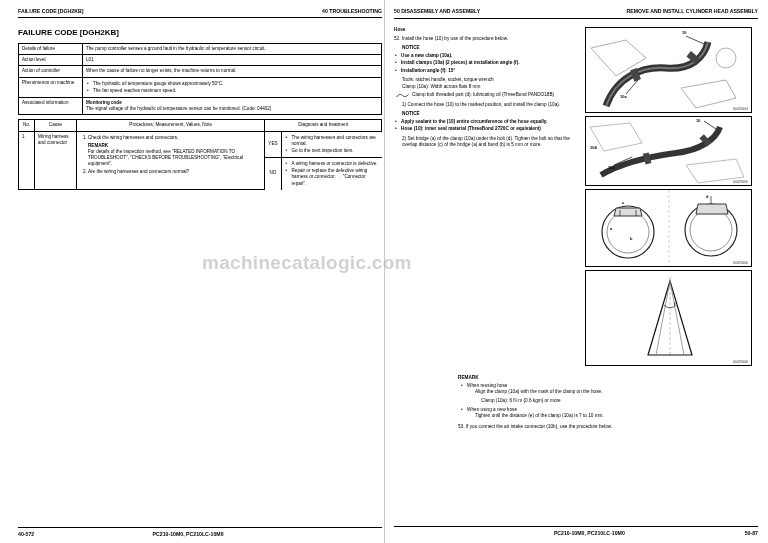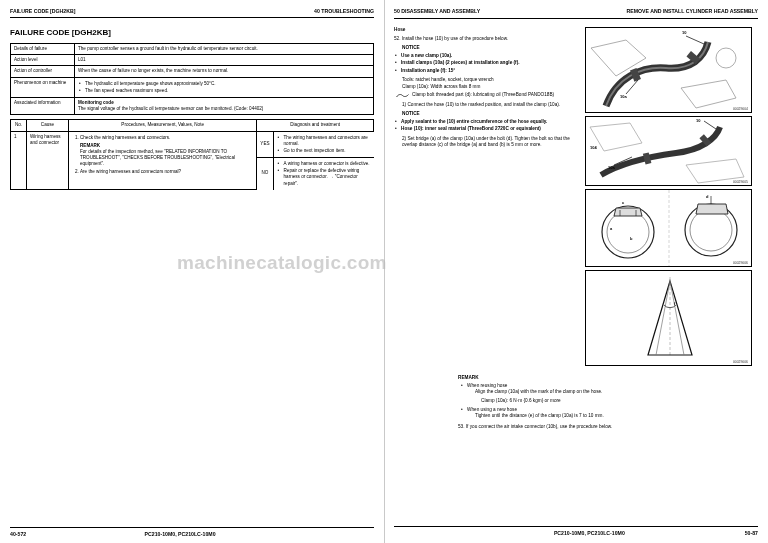--- a/index.html
+++ b/index.html
@@ -12,21 +12,21 @@
     color: #000;
     position: relative;
     overflow: hidden;
   }
   .page {
     position: absolute;
     top: 0; bottom: 0;
     width: 384px;
     padding: 8px 10px 6px 10px;
   }
-  .page.left { left: 0; }
+  .page.left { left: 8px; }
   .page.right { left: 384px; }
 
   .hdr {
     display: flex;
     justify-content: space-between;
     align-items: flex-start;
     font-weight: bold;
     font-size: 5.2px;
     padding-bottom: 3px;
     border-bottom: 1.2px solid #000;
@@ -121,21 +121,21 @@
     font-size: 3.4px;
     color: #333;
   }
   .figtag {
     position: absolute;
     font-size: 4px;
     font-weight: bold;
   }
   .wm {
     position: absolute;
-    left: 177px; top: 252px;
+    left: 202px; top: 252px;
     font-size: 19px;
     color: #b9b9b9;
     font-weight: bold;
     opacity: .65;
     letter-spacing: 0.3px;
     pointer-events: none;
     white-space: nowrap;
   }
   .divider {
     position: absolute;

